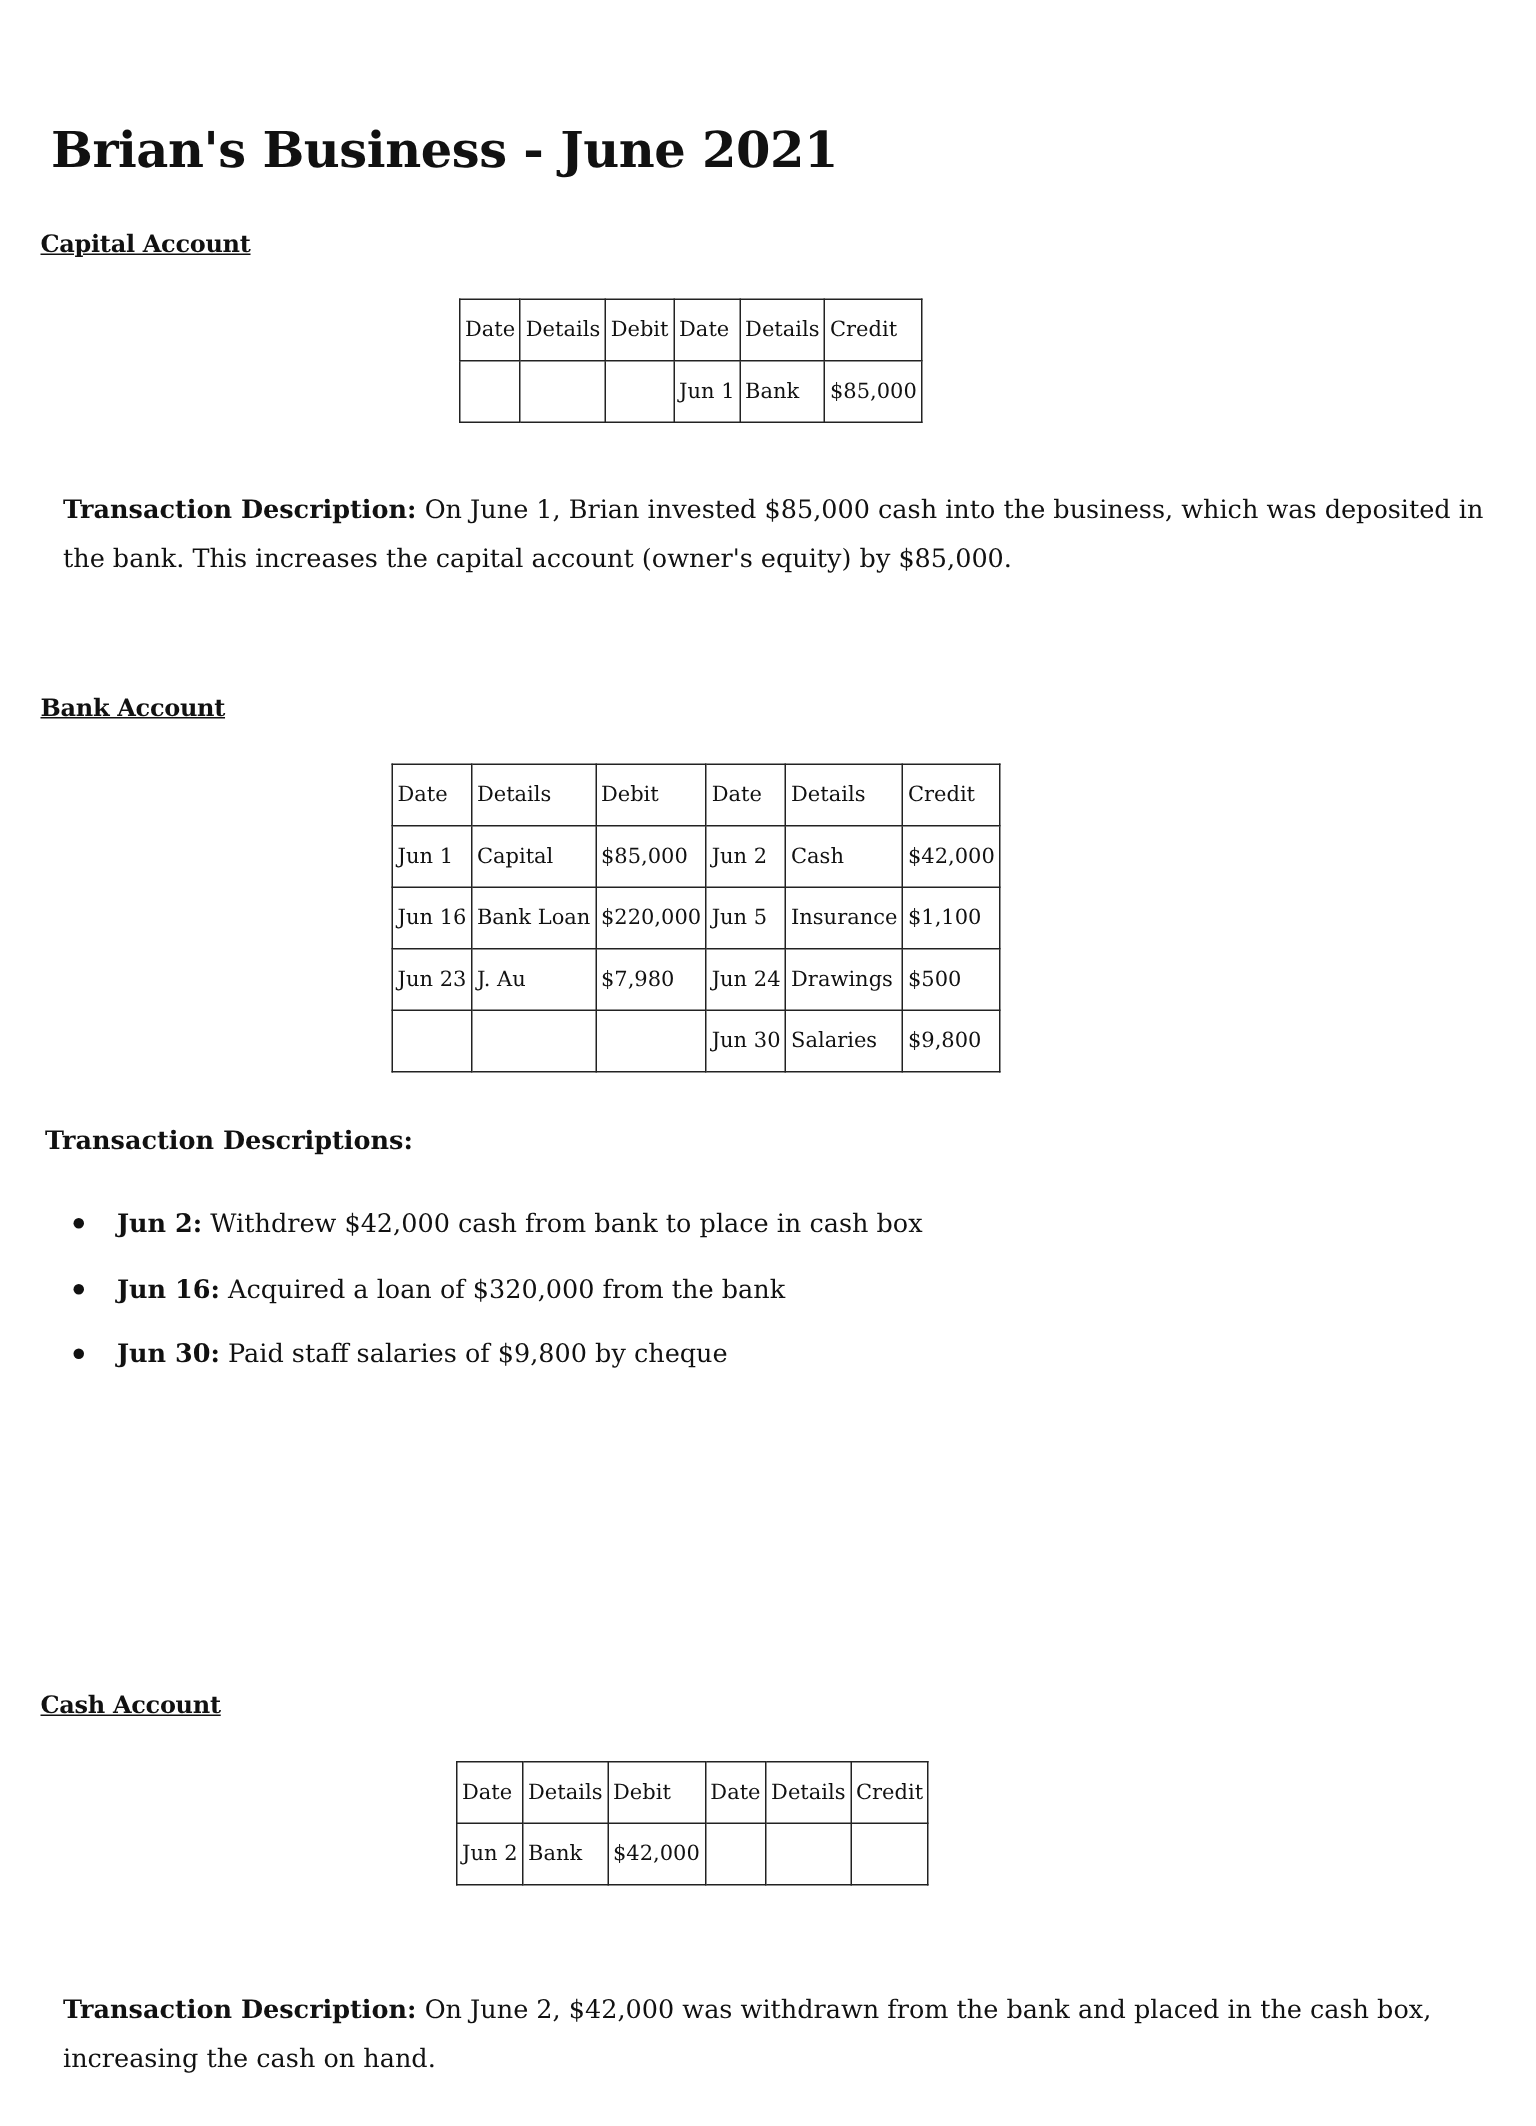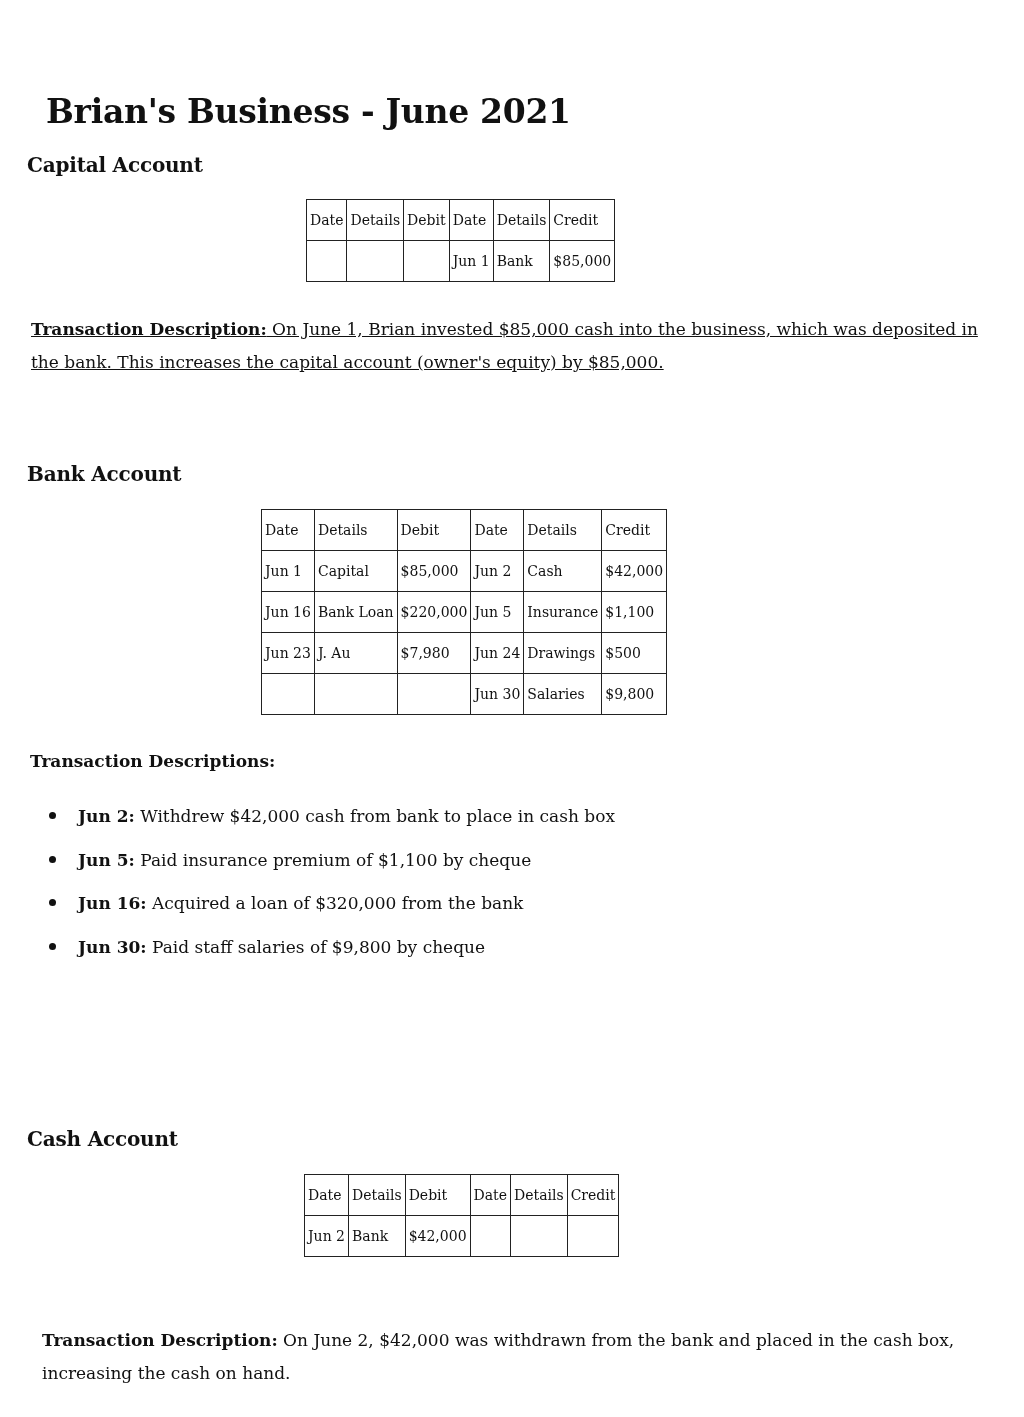--- a/index.html
+++ b/index.html
@@ -2,33 +2,33 @@
 <html><head>
 <meta charset="utf-8">
 <style>
   html, body { margin: 0; padding: 0; background: #ffffff; }
   body {
     width: 1024px; height: 1417px; position: relative; overflow: hidden;
     font-family: "DejaVu Serif", "Liberation Serif", serif; color: #111;
   }
   .abs { position: absolute; }
   .title { left: 30px; top: 76px; font-size: 33px; font-weight: bold; letter-spacing: -0.3px; }
-  .h2 { font-size: 20px; font-weight: bold; letter-spacing: -0.2px; }
+  .h2 { font-size: 16px; font-weight: bold; letter-spacing: -0.2px; text-decoration: underline; }
   table.ledger { border-collapse: collapse; font-size: 14px; }
   table.ledger td { border: 1.5px solid #222; height: 40px; padding: 0 3px; vertical-align: middle; white-space: nowrap; }
   .para { font-size: 17px; line-height: 33px; left: 30px; width: 980px; }
   .para b { font-weight: bold; }
   ul.bullets { list-style: none; margin: 0; padding: 0; font-size: 17px; }
   ul.bullets li { position: relative; padding-left: 48px; height: 43.5px; line-height: 26px; }
   ul.bullets li .dot { position: absolute; left: 19px; top: 9px; width: 7px; height: 7px; border-radius: 50%; background: #111; }
 </style>
 </head>
 <body>
 
-<h1 class="abs title" style="margin:16px;">Brian's Business - June 2021</h1>
+<h1 class="abs title" style="margin:4px;">Brian's Business - June 2021</h1>
 
 <div class="abs h2" style="left:27px; top:153px;">Capital Account</div>
 <table class="abs ledger" style="left:306px; top:199px;">
   <tbody>
       <tr>
     <td style="width:30px">Date</td>
     <td style="width:45px">Details</td>
     <td style="width:36px">Debit</td>
     <td style="width:33px">Date</td>
     <td style="width:46px">Details</td>
@@ -37,21 +37,21 @@
   <tr>
     <td></td>
     <td></td>
     <td></td>
     <td>Jun 1</td>
     <td>Bank</td>
     <td>$85,000</td>
   </tr>
 </tbody>
   </table>
-<p class="abs para" style="top:312px; margin:1px;text-decoration:underline;">
+<p class="abs para" style="top:312px; margin:12px;">
   <b>Transaction Description:</b><span> On June 1, Brian invested $85,000 cash into the business, which was deposited in the bank. This increases the capital account (owner's equity) by $85,000.</span>
 </p>
 
 <div class="abs h2" style="left:27px; top:462px;">Bank Account</div>
 <table class="abs ledger" style="left:261px; top:509px;">
   <tbody>
       <tr>
     <td style="width:42px">Date</td>
     <td style="width:69px">Details</td>
     <td style="width:62px">Debit</td>
@@ -91,21 +91,20 @@
     <td>Salaries</td>
     <td>$9,800</td>
   </tr>
 </tbody>
   </table>
 
 <div class="abs" style="left:30px; top:751px; font-size:17px; font-weight:bold;">Transaction Descriptions:</div>
 
 <ul class="abs bullets" style="left:30px; top:803px; width:980px;">
   <li><span class="dot"></span><b>Jun 2:</b><span> Withdrew $42,000 cash from bank to place in cash box</span></li>
-  <li><span class="dot"></span><b>Jun 5:</b><span> Paid insurance premium of $1,100 by cheque</span></li>
   <li><span class="dot"></span><b>Jun 16:</b><span> Acquired a loan of $320,000 from the bank</span></li>
   <li><span class="dot"></span><b>Jun 30:</b><span> Paid staff salaries of $9,800 by cheque</span></li>
 </ul>
 
 <div class="abs h2" style="left:27px; top:1127px;">Cash Account</div>
 <table class="abs ledger" style="left:304px; top:1174px;">
   <tbody>
       <tr>
     <td style="width:33px">Date</td>
     <td style="width:45px">Details</td>

